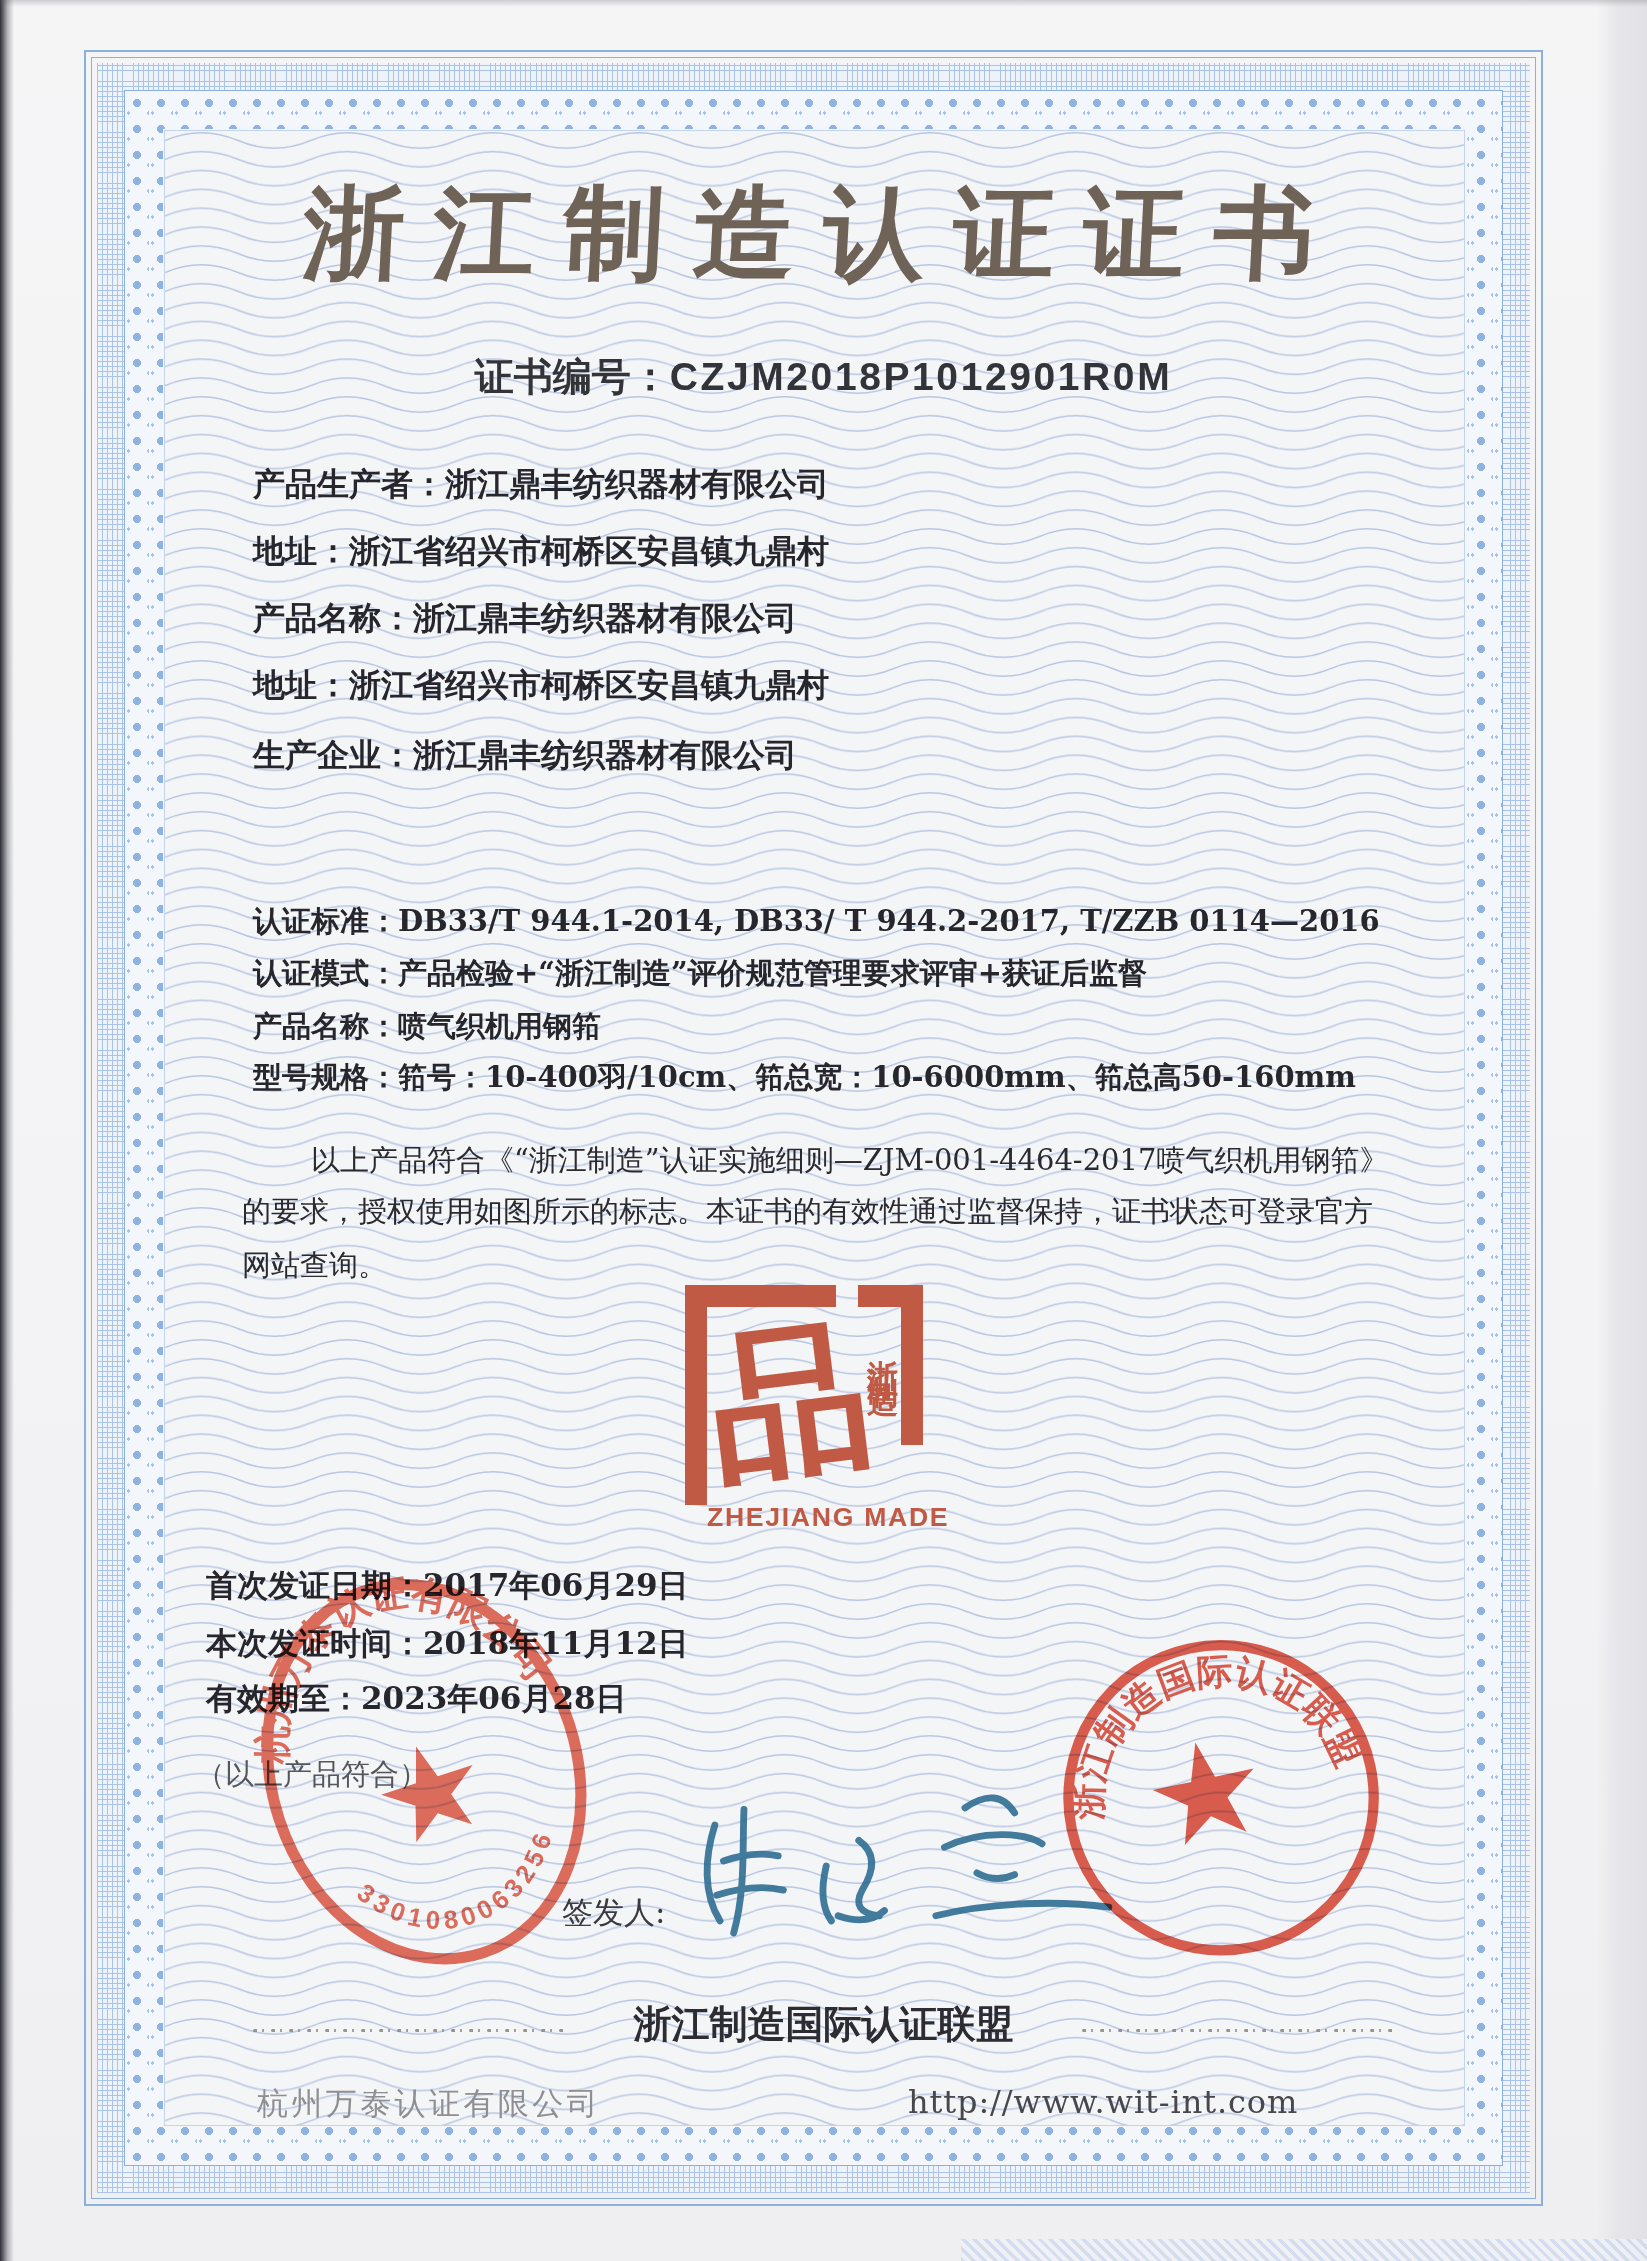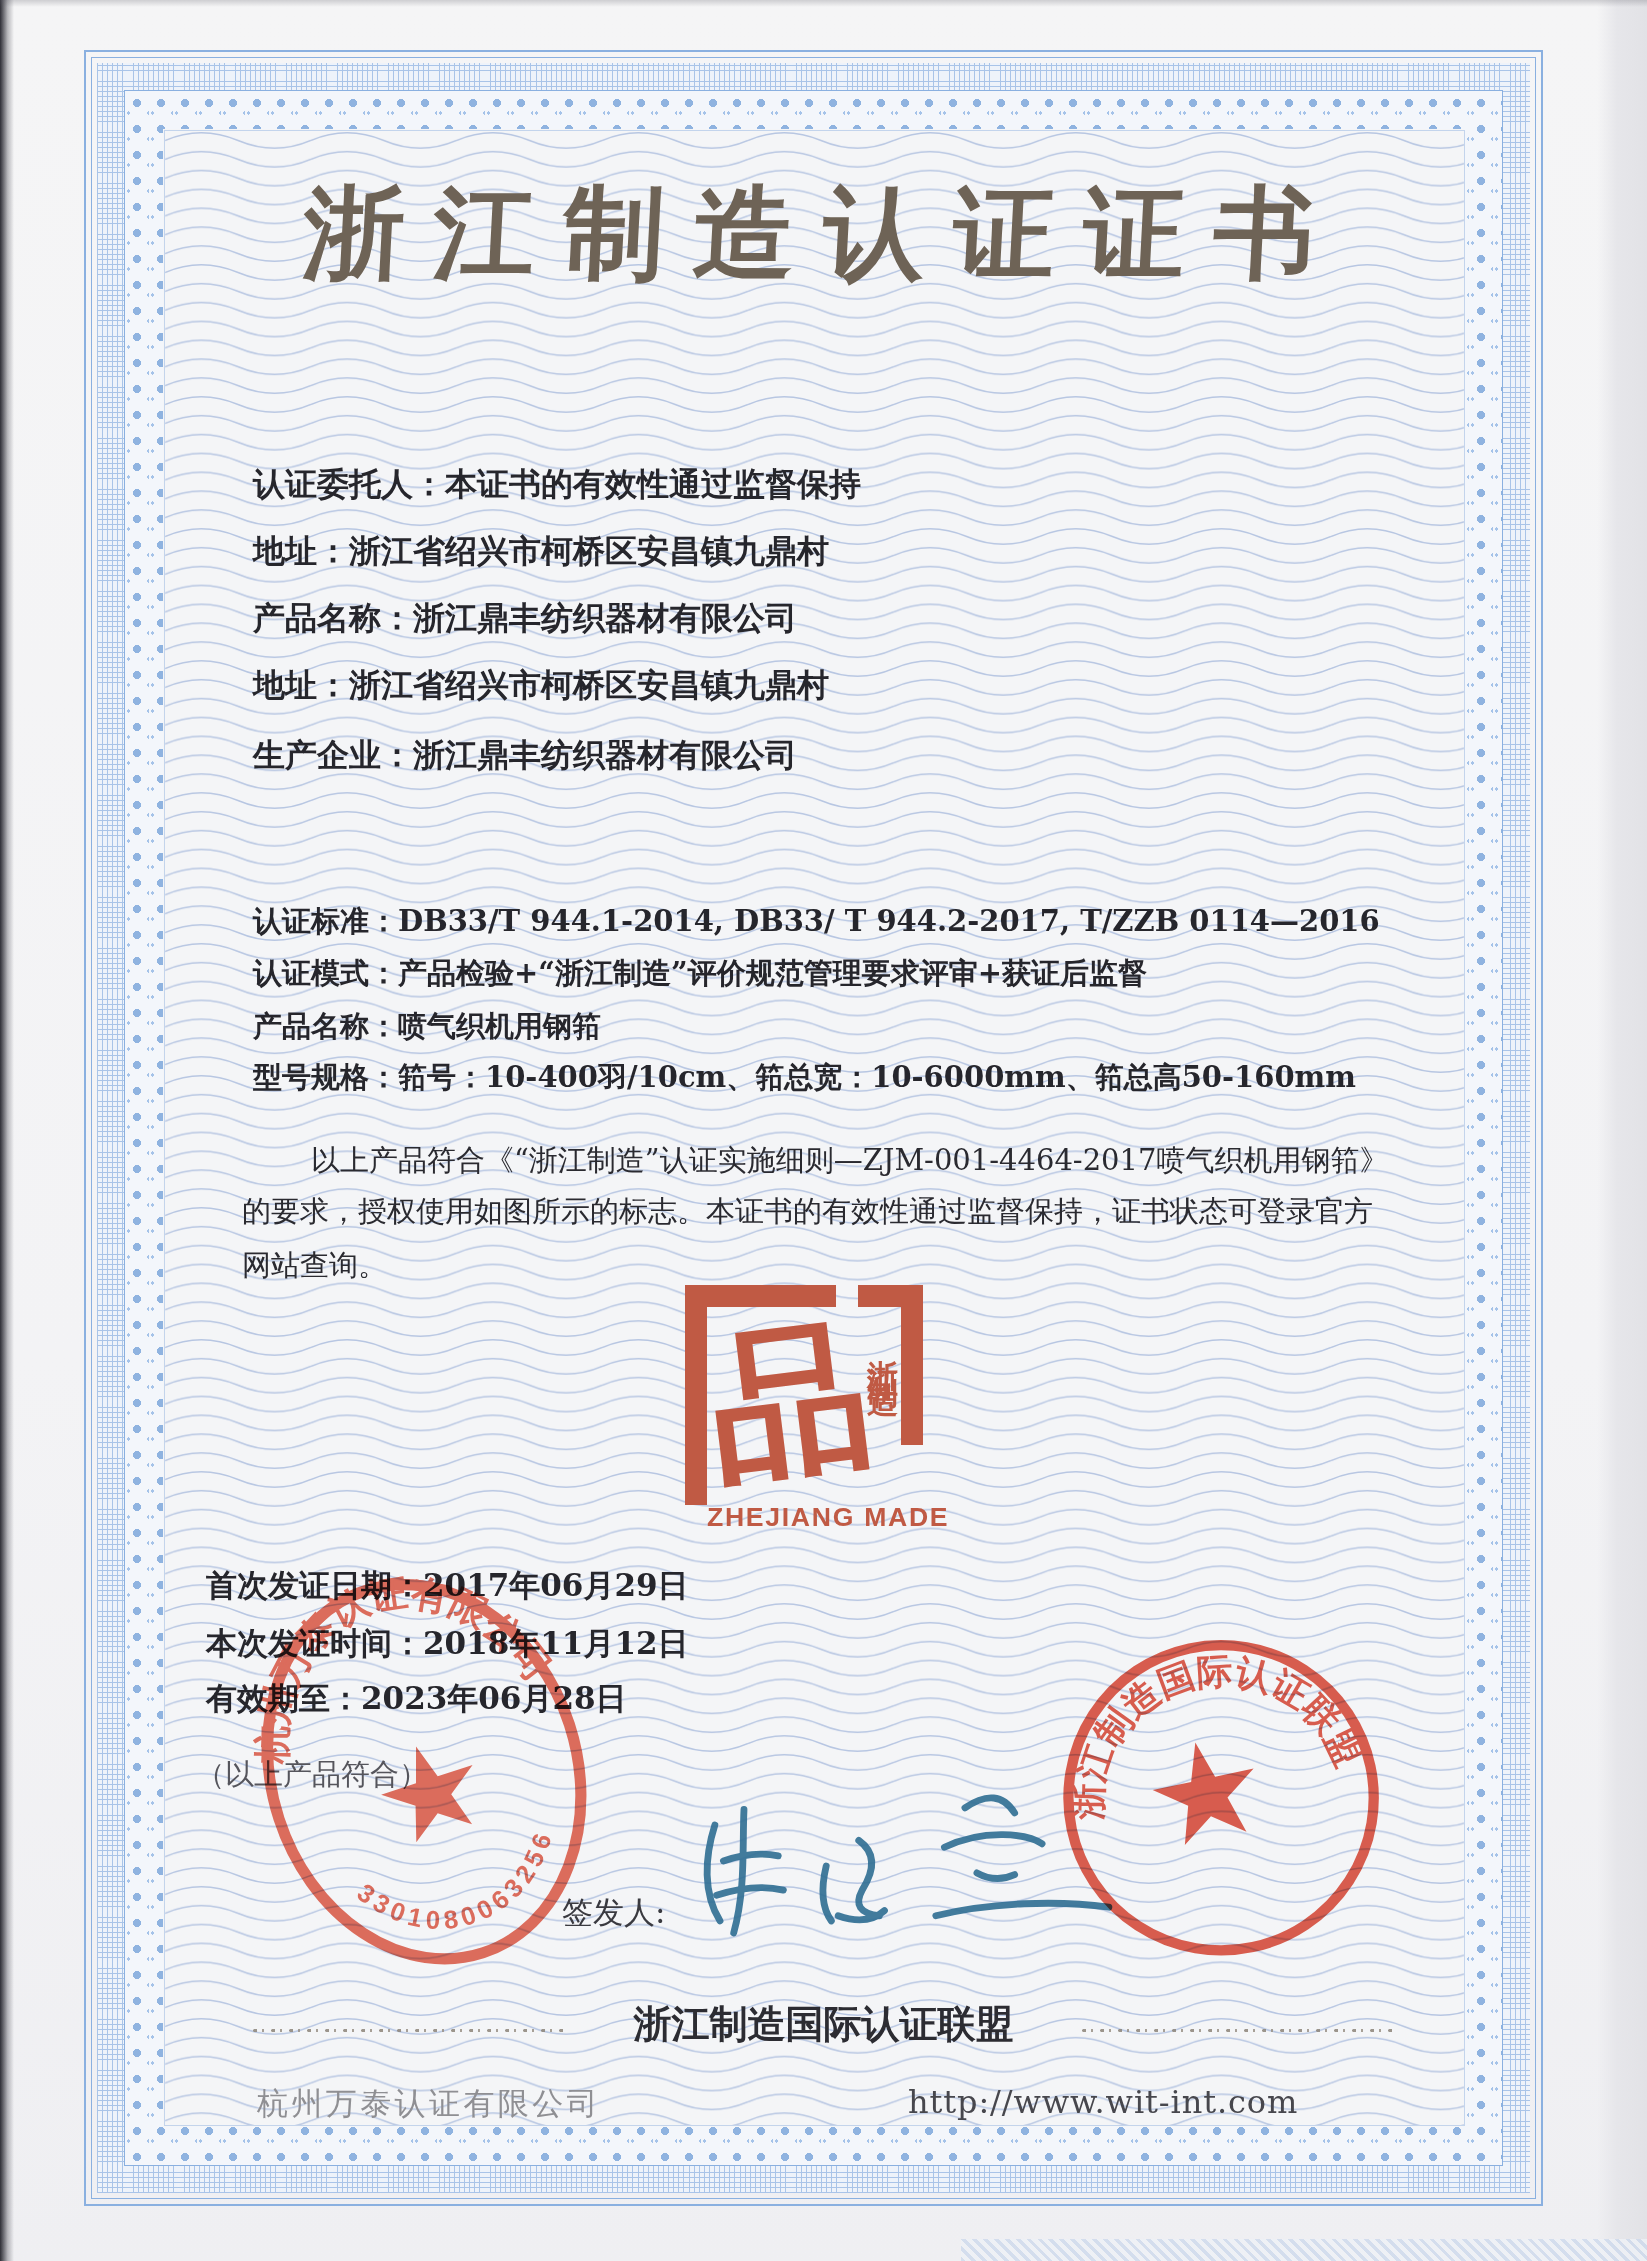--- a/index.html
+++ b/index.html
@@ -83,22 +83,25 @@
       <defs>
         <pattern id="wv" width="170" height="22" patternUnits="userSpaceOnUse">
           <path d="M0 11 Q 42 -7 85 11 T 170 11" fill="none" stroke="#b7c6e2" stroke-width="1.7"></path>
         </pattern>
       </defs>
       <rect x="0" y="0" width="100%" height="100%" fill="url(#wv)"></rect>
     </svg>
   </div>
 
   <div class="abs title cn">浙江制造认证证书</div>
+  <div class="abs certno">
+    <span>证书编号：</span><span class="val">CZJM2018P1012901R0M</span>
+  </div>
 
-  <div class="abs field" style="top:463px">认证委托人：本证书的有效性通过监督保持</div>
+  <div class="abs field" style="top:463px">产品生产者：浙江鼎丰纺织器材有限公司</div>
   <div class="abs field" style="top:530px">地址：浙江省绍兴市柯桥区安昌镇九鼎村</div>
   <div class="abs field" style="top:597px">产品名称：浙江鼎丰纺织器材有限公司</div>
   <div class="abs field" style="top:664px">地址：浙江省绍兴市柯桥区安昌镇九鼎村</div>
   <div class="abs field" style="top:734px">生产企业：浙江鼎丰纺织器材有限公司</div>
 
   <div class="abs spec" style="top:902px">认证标准：DB33/T 944.1-2014, DB33/ T 944.2-2017, T/ZZB 0114—2016</div>
   <div class="abs spec" style="top:954px">认证模式：产品检验+“浙江制造”评价规范管理要求评审+获证后监督</div>
   <div class="abs spec" style="top:1007px">产品名称：喷气织机用钢筘</div>
   <div class="abs spec" style="top:1058px">型号规格：筘号：10-400羽/10cm、筘总宽：10-6000mm、筘总高50-160mm</div>
 

